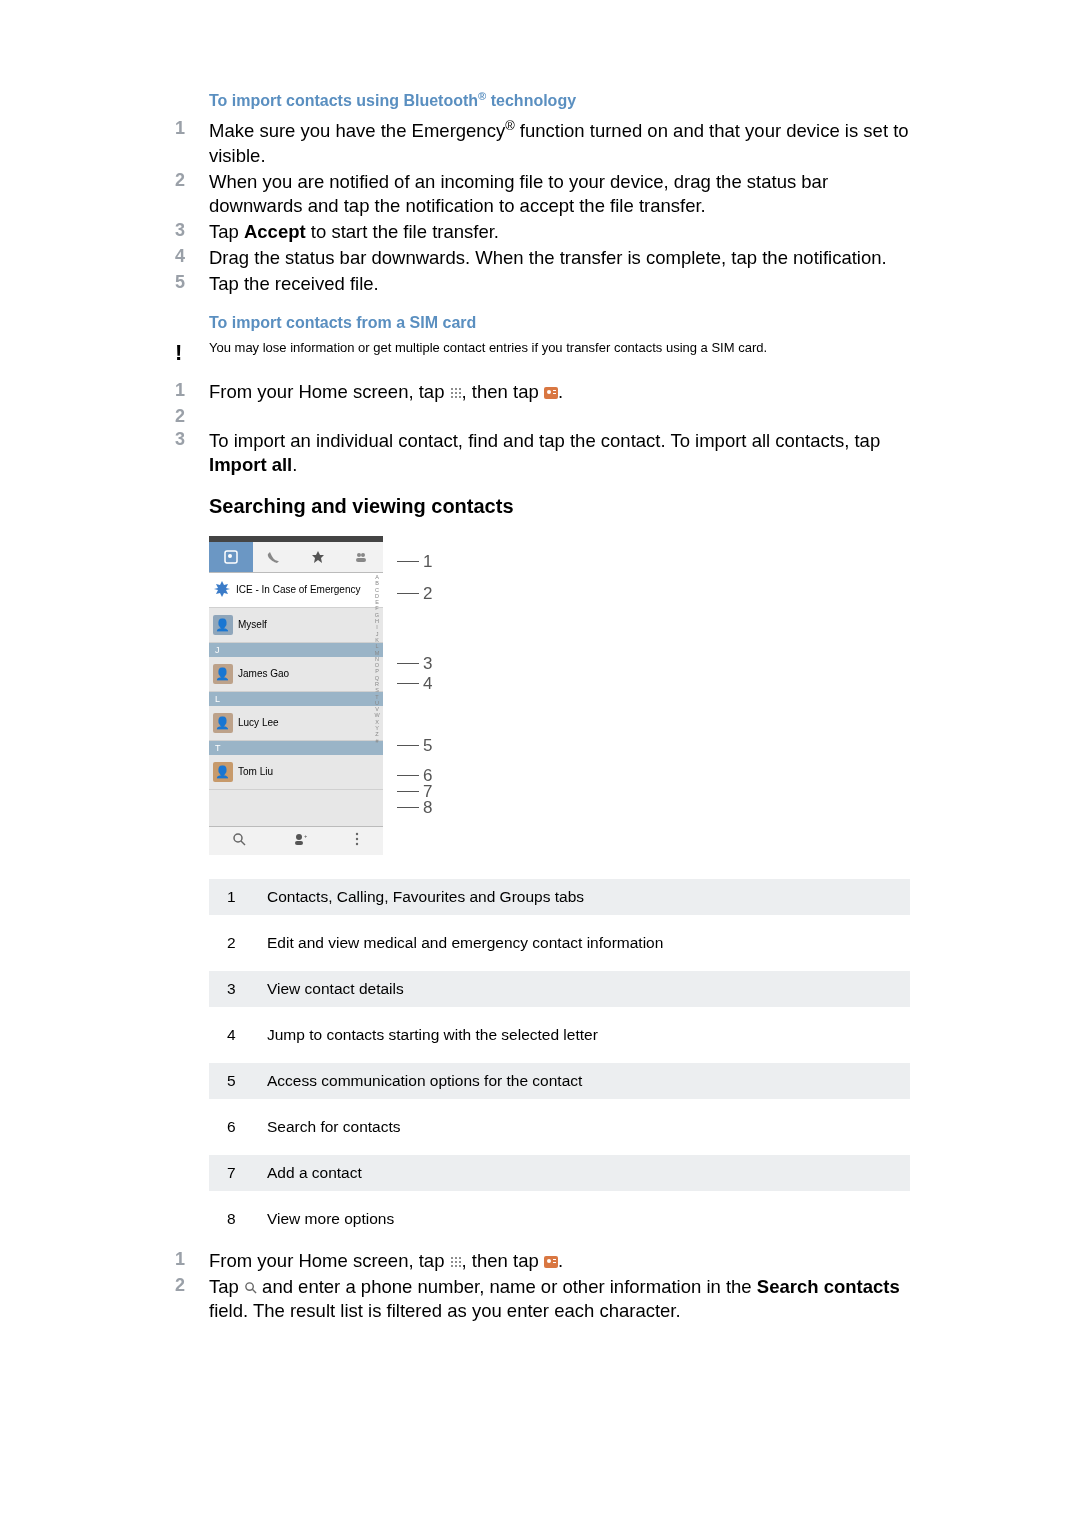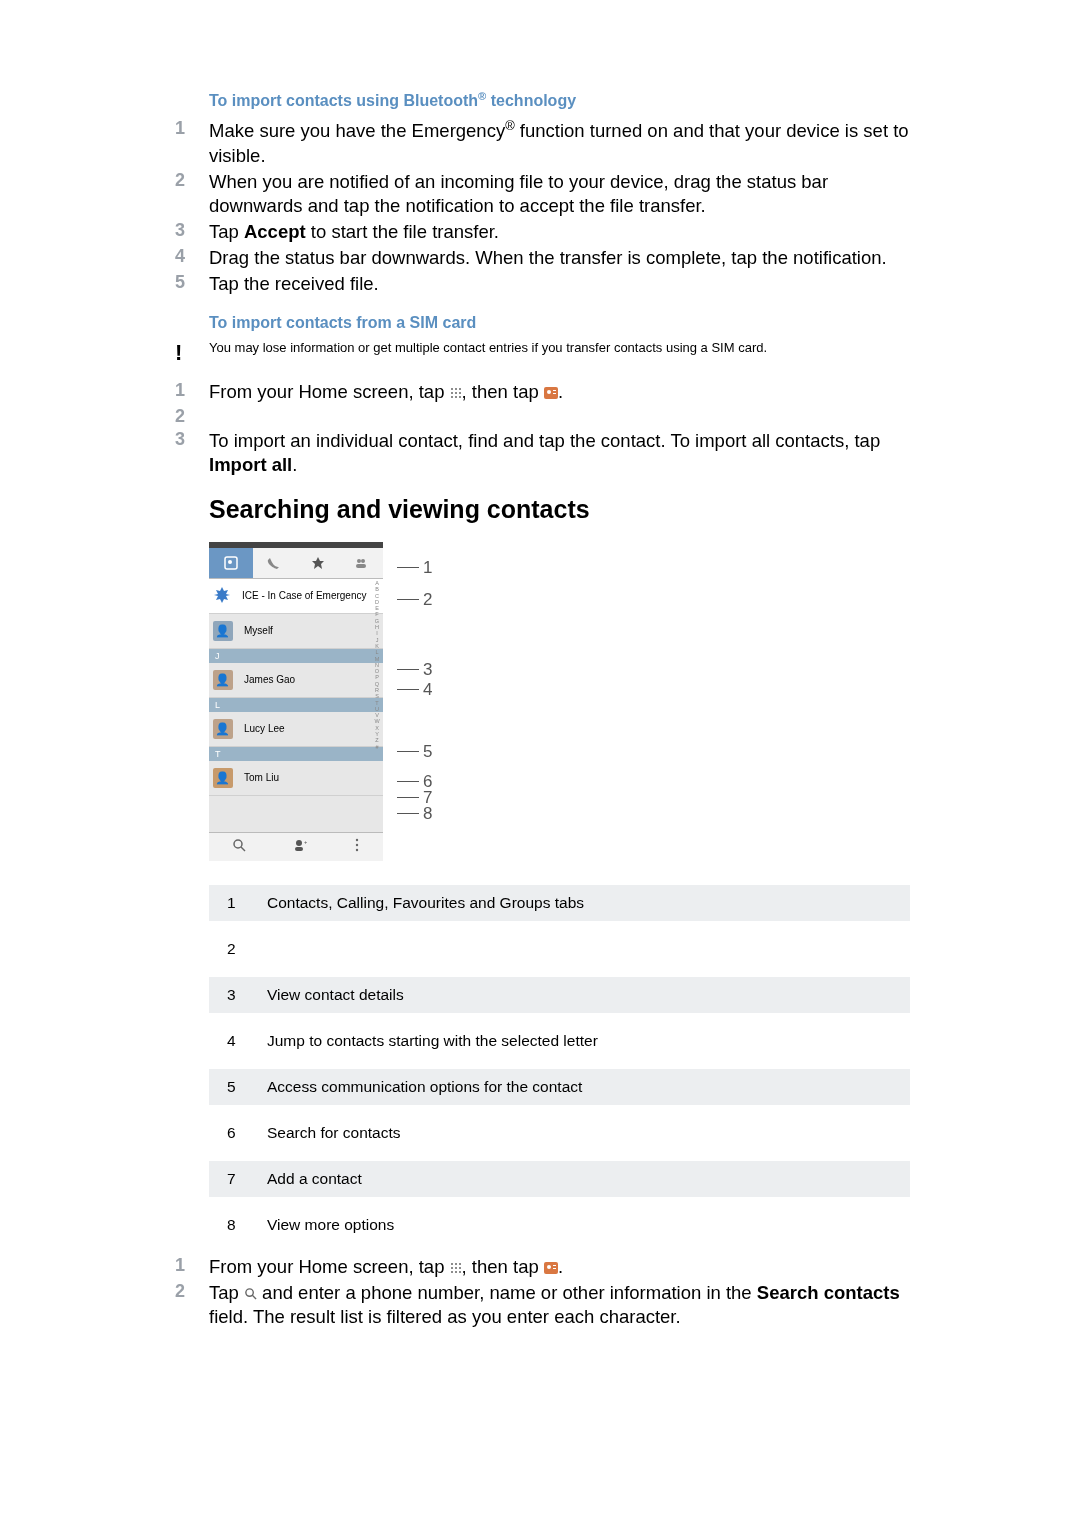--- a/index.html
+++ b/index.html
@@ -61,21 +61,21 @@
     width: 34px;
     flex: 0 0 34px;
     margin-left: -34px;
   }
   .warn-row .warn-text {
     font-size: 13px;
     line-height: 1.3;
   }
   .heading {
     font-weight: bold;
-    font-size: 25px;
+    font-size: 20px;
     margin: 14px 0 18px 0;
   }
   .bold { font-weight: bold; text-align: right; }
   .sup { vertical-align: super; font-size: 0.7em; }
   .inline-icon {
     display: inline-block;
     vertical-align: middle;
     line-height: 1;
     color: #555;
   }
@@ -115,21 +115,21 @@
     color: #fff;
   }
   .contact-row {
     display: flex;
     align-items: center;
     height: 34px;
     background: #e7e7e7;
     border-bottom: 1px solid #d0d0d0;
     font-size: 10px;
     padding: 0 6px 0 4px;
-    gap: 11px;
+    gap: 5px;
   }
   .contact-row.white { background: #fff; }
   .avatar {
     width: 20px; height: 20px; border-radius: 2px; background: #bda28a;
     display:flex;align-items:center;justify-content:center;font-size:12px;color:#fff;
   }
   .section-letter {
     height: 14px;
     background: #9ab4c7;
     color: #fff;
@@ -398,20 +398,21 @@
       </div>
     </div>
 
     <div class="legend">
       <div class="row">
           <span class="n">1</span>
           <span>Contacts, Calling, Favourites and Groups tabs</span>
         </div>
       <div class="row">
           <span class="n">2</span>
+          <span>Edit and view medical and emergency contact information</span>
         </div>
       <div class="row">
           <span class="n">3</span>
           <span>View contact details</span>
         </div>
       <div class="row">
           <span class="n">4</span>
           <span>Jump to contacts starting with the selected letter</span>
         </div>
       <div class="row">

